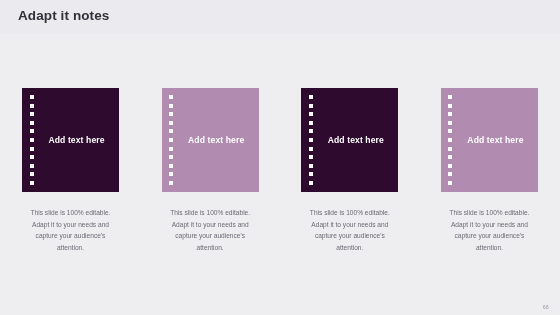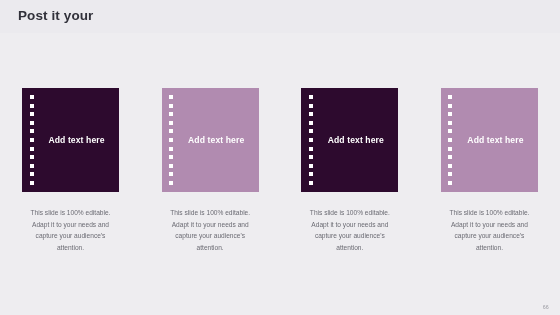--- a/index.html
+++ b/index.html
@@ -136,21 +136,21 @@
     color: #9a9aa2;
     letter-spacing: 0.2px;
   }
 </style>
 </head>
 <body style="background: rgb(238, 237, 240);">
 
 <div class="slide" style="background: rgb(238, 237, 240);">
 
   <div class="slide-header" style="background: rgb(235, 234, 238);">
-    <div class="slide-title" style="color: rgb(49, 49, 58);">Post it your</div>
+    <div class="slide-title" style="color: rgb(49, 49, 58);">Adapt it notes</div>
   </div>
 
   <div class="cards-row">
       <div class="note-col">
         <div class="note-card dark" style="background: rgb(45, 10, 46);">
           <div class="holes">
             <span class="hole" style="background: rgb(255, 255, 255);"></span>
             <span class="hole" style="background: rgb(255, 255, 255);"></span>
             <span class="hole" style="background: rgb(255, 255, 255);"></span>
             <span class="hole" style="background: rgb(255, 255, 255);"></span>

